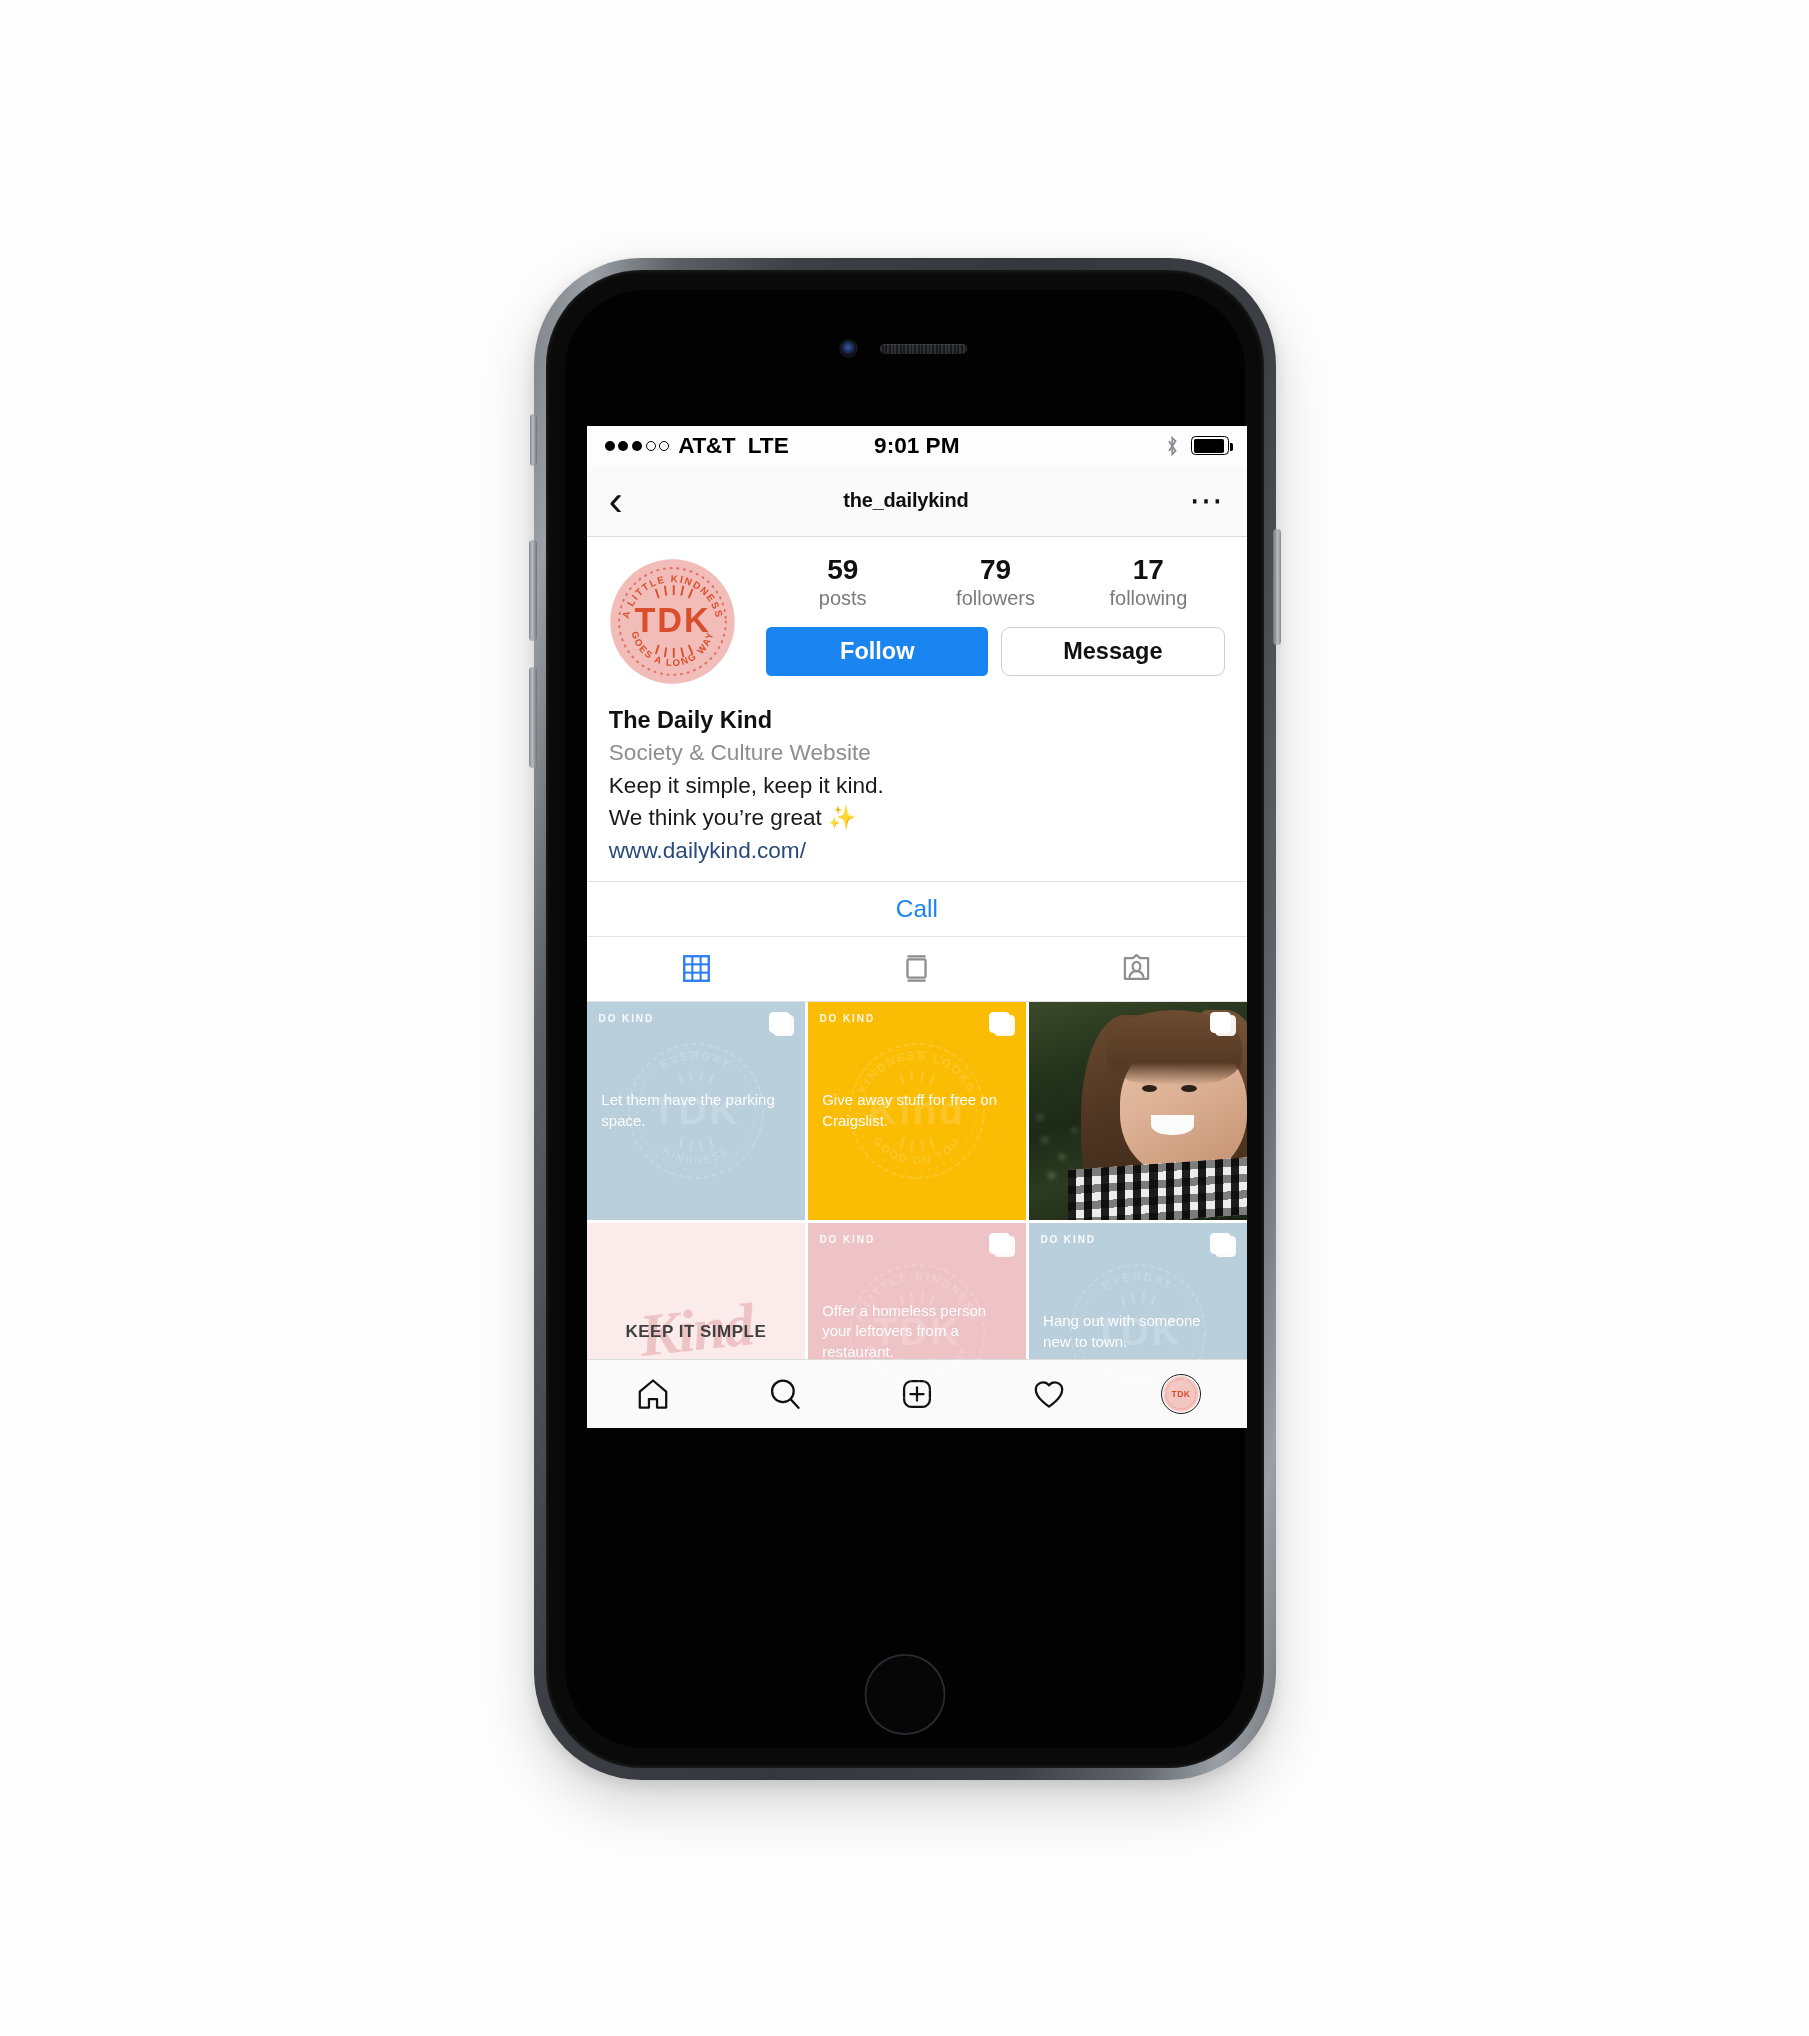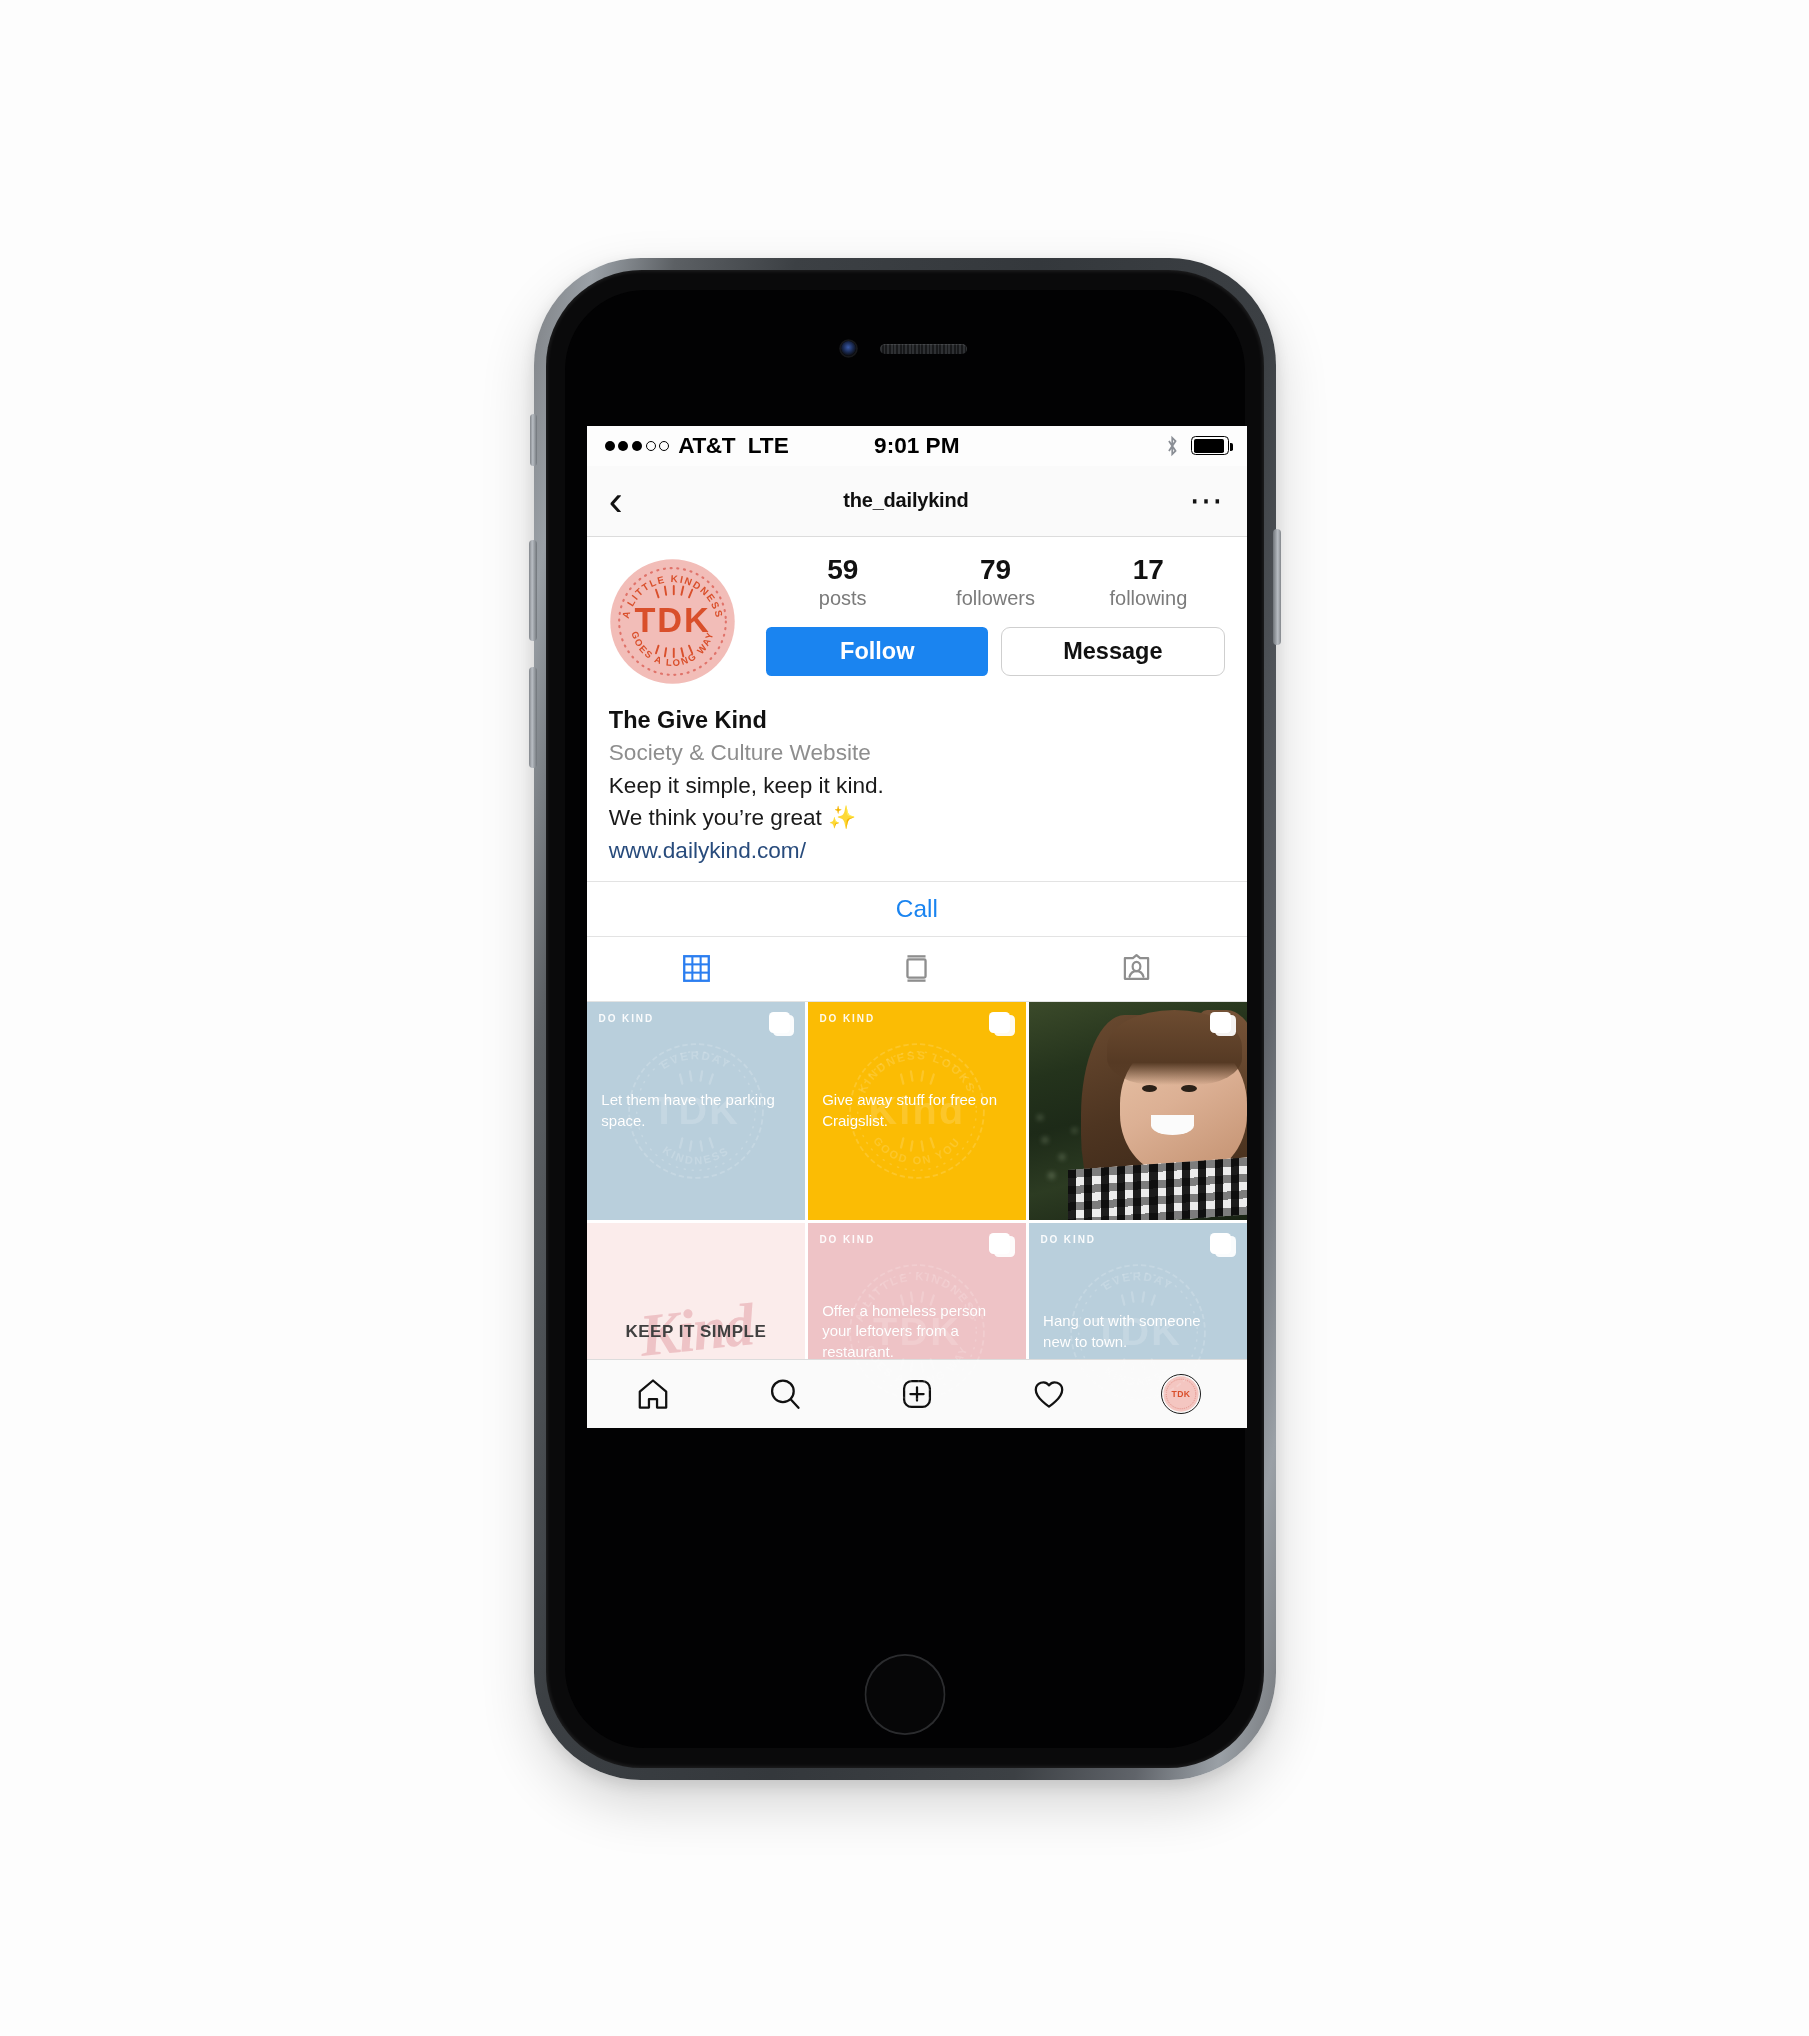--- a/index.html
+++ b/index.html
@@ -309,21 +309,21 @@
                 </div>
               </div>
               <div class="pactions">
                 <div class="btn-follow">Follow</div>
                 <div class="btn-message">Message</div>
               </div>
             </div>
           </div>
 
           <div class="bio" style="padding-left:0;padding-right:0;">
-            <div class="bio-name">The Give Kind</div>
+            <div class="bio-name">The Daily Kind</div>
             <div class="bio-cat">Society &amp; Culture Website</div>
             <div class="bio-line">Keep it simple, keep it kind.</div>
             <div class="bio-line">We think you’re great ✨</div>
             <div class="bio-link">www.dailykind.com/</div>
           </div>
         </div>
 
         <div class="call-row">
           <span class="call-lbl">Call</span>
         </div>

